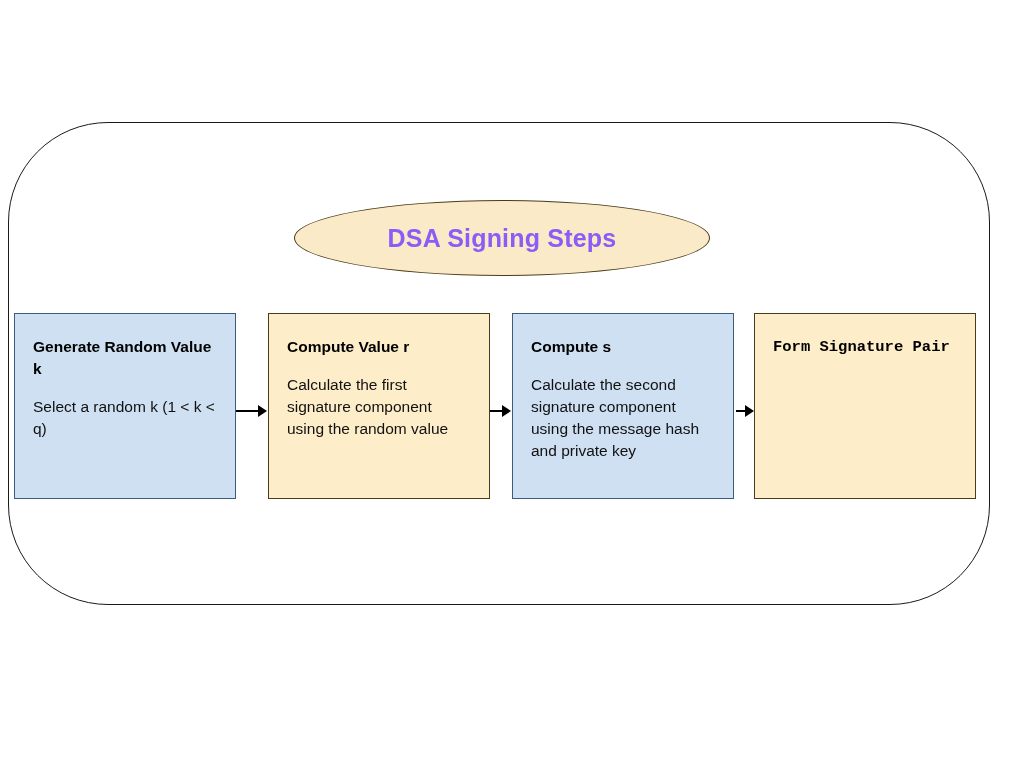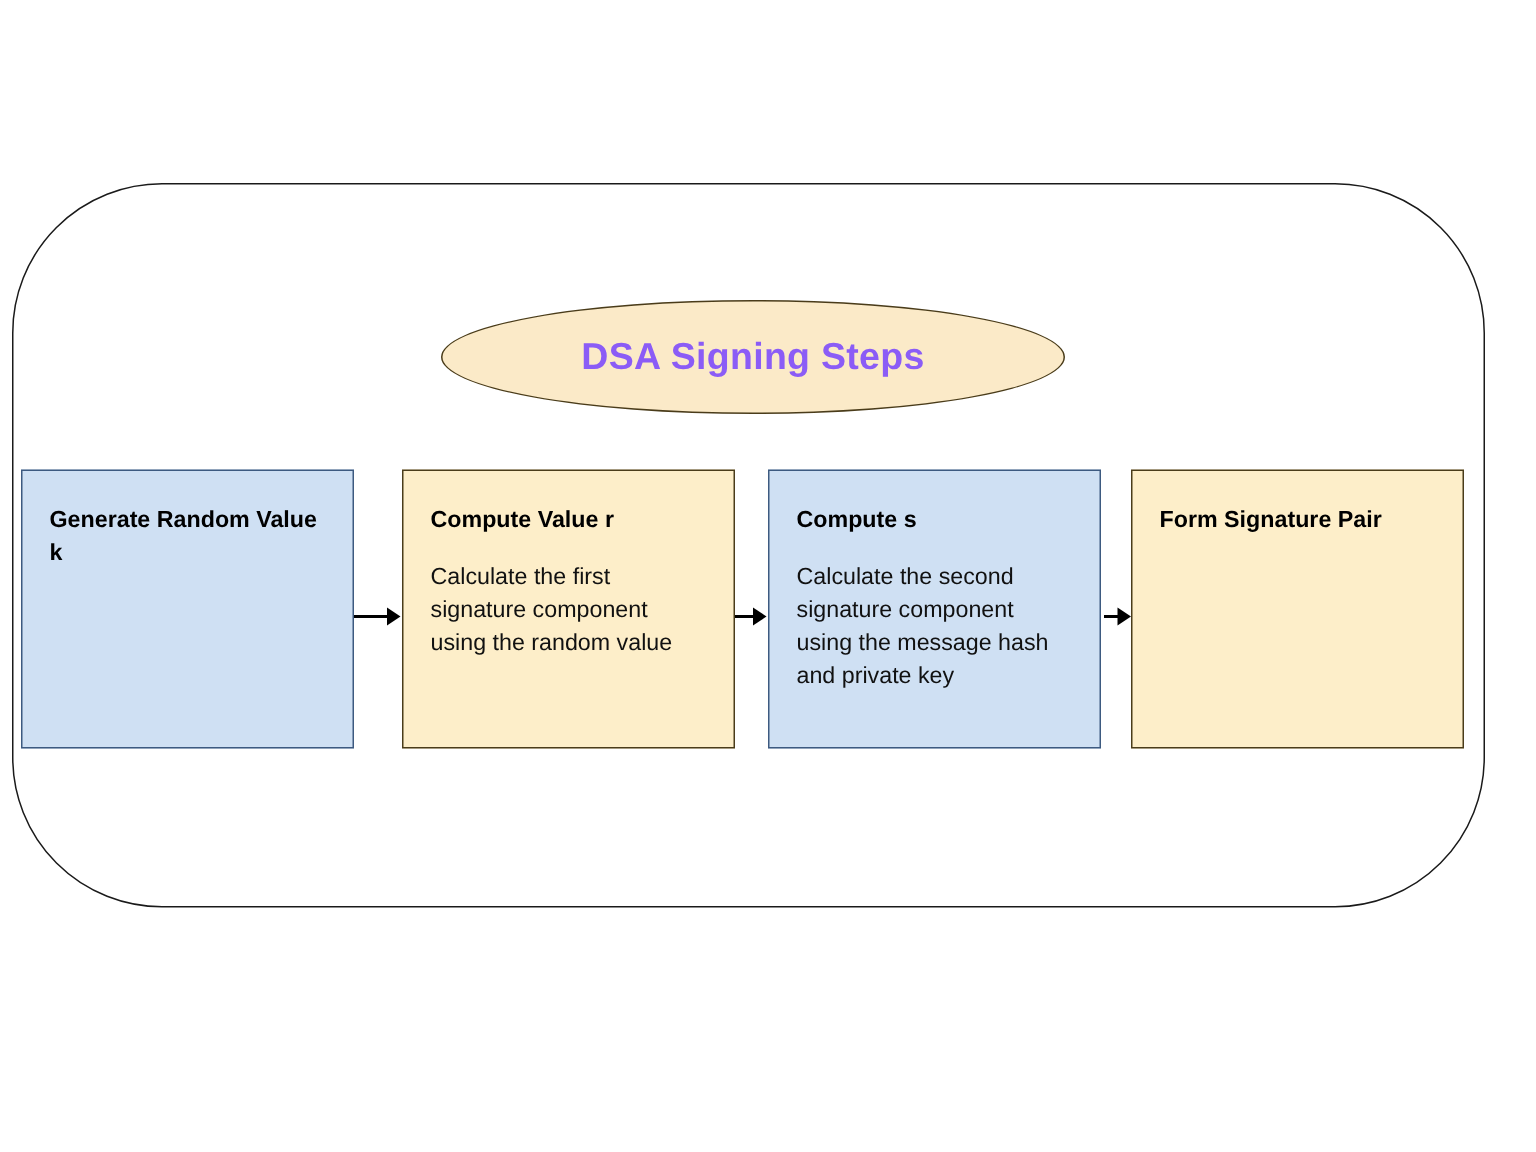--- a/index.html
+++ b/index.html
@@ -88,21 +88,21 @@
     font-size: 15.5px;
     font-weight: normal;
     color: #111111;
     line-height: 1.43;
     margin: 0;
   }
 
   #step-1 { left: 14px;  }
   #step-2 { left: 268px; }
   #step-3 { left: 512px; }
-  #step-4 { left: 754px; }
+  #step-4 { left: 754px; font-family: Liberation Mono, monospace; }
 
   
   .arrow {
     position: absolute;
     top: 405px;
     height: 12px;
   }
   .arrow .shaft {
     position: absolute;
     left: 0;
@@ -139,20 +139,21 @@
   <div id="outer-container"></div>
 
   <div id="title-ellipse">
     <span class="title-text">DSA Signing Steps</span>
   </div>
 
   <div id="steps-row">
 
     <div id="step-1" class="step-box blue">
       <p class="step-title">Generate Random Value k</p>
+      <p class="step-desc">Select a random k (1 &lt; k &lt; q)</p>
     </div>
 
     <div id="step-2" class="step-box cream">
       <p class="step-title">Compute Value r</p>
       <p class="step-desc">Calculate the first signature component using the random value</p>
     </div>
 
     <div id="step-3" class="step-box blue">
       <p class="step-title">Compute s</p>
       <p class="step-desc">Calculate the second signature component using the message hash and private key</p>

